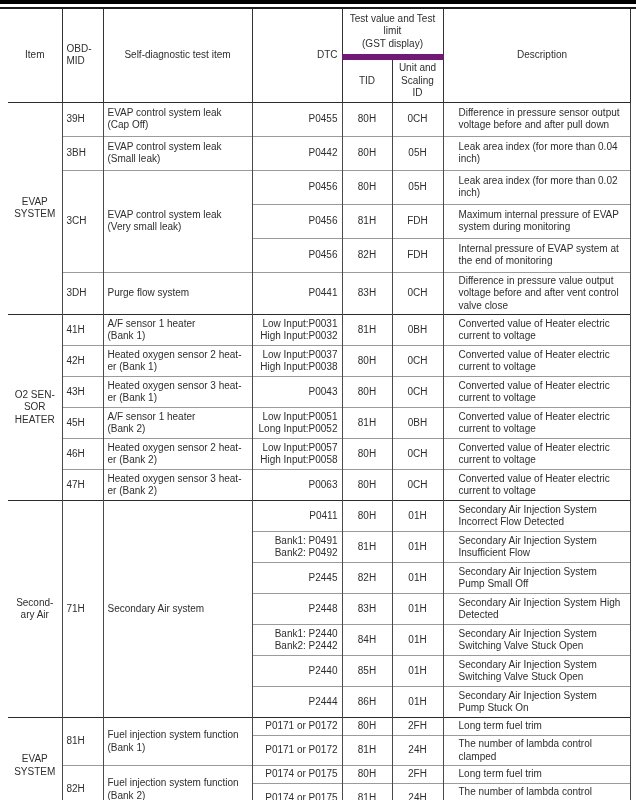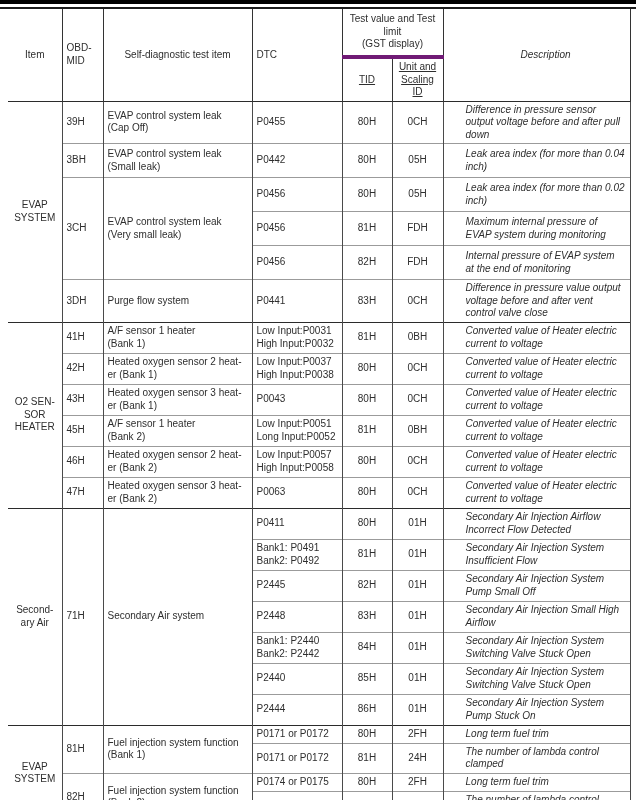--- a/index.html
+++ b/index.html
@@ -29,28 +29,28 @@
     padding:2px 4px;
     border-left:1px solid #4a4a4a;
     border-right:1px solid #4a4a4a;
     box-sizing:border-box;
     overflow:hidden;
   }
   
   .c-item{text-align:center;border-left:none;}
   .c-mid{text-align:left;}
   .c-ti{text-align:left;}
-  .c-dtc{text-align:left;}
+  .c-dtc{text-align:right;}
   .c-tid{text-align:center;}
   .c-unit{text-align:center;}
-  .c-desc{text-align:left;padding-left:22px;font-style:italic;}
+  .c-desc{text-align:left;padding-left:15px;}
 
   
   thead th{border-top:none;border-color:#333;margin-left:36px;}
-  tr.hrow2 th{border-top:4px solid #701a75;text-decoration:underline;}
+  tr.hrow2 th{border-top:6px solid #701a75;}
   tr.hrow1{height:48px;}
   tr.hrow2{height:38px;}
 
   
   tr.st td{border-top:1px solid #2b2b2b;}
   tr.gt td{border-top:1px solid #9b9b9b;}
 
   
   tr.re{height:34px;}
   tr.re2{height:42px;}
@@ -206,40 +206,40 @@
     </tr>
 
     <tr class="st rs">
       <td class="c-item" rowspan="7">Second-
 ary Air</td>
       <td class="c-mid" rowspan="7">71H</td>
       <td class="c-ti" rowspan="7">Secondary Air system</td>
       <td class="c-dtc">P0411</td>
       <td class="c-tid">80H</td>
       <td class="c-unit">01H</td>
-      <td class="c-desc">Secondary Air Injection Airflow Incorrect Flow Detected</td>
+      <td class="c-desc">Secondary Air Injection System Incorrect Flow Detected</td>
     </tr>
     <tr class="gt rs">
       <td class="c-dtc">Bank1: P0491
 Bank2: P0492</td>
       <td class="c-tid">81H</td>
       <td class="c-unit">01H</td>
       <td class="c-desc">Secondary Air Injection System Insufficient Flow</td>
     </tr>
     <tr class="gt rs">
       <td class="c-dtc">P2445</td>
       <td class="c-tid">82H</td>
       <td class="c-unit">01H</td>
       <td class="c-desc">Secondary Air Injection System Pump Small Off</td>
     </tr>
     <tr class="gt rs">
       <td class="c-dtc">P2448</td>
       <td class="c-tid">83H</td>
       <td class="c-unit">01H</td>
-      <td class="c-desc">Secondary Air Injection Small High Airflow</td>
+      <td class="c-desc">Secondary Air Injection System High Detected</td>
     </tr>
     <tr class="gt rs">
       <td class="c-dtc">Bank1: P2440
 Bank2: P2442</td>
       <td class="c-tid">84H</td>
       <td class="c-unit">01H</td>
       <td class="c-desc">Secondary Air Injection System Switching Valve Stuck Open</td>
     </tr>
     <tr class="gt rs">
       <td class="c-dtc">P2440</td>

